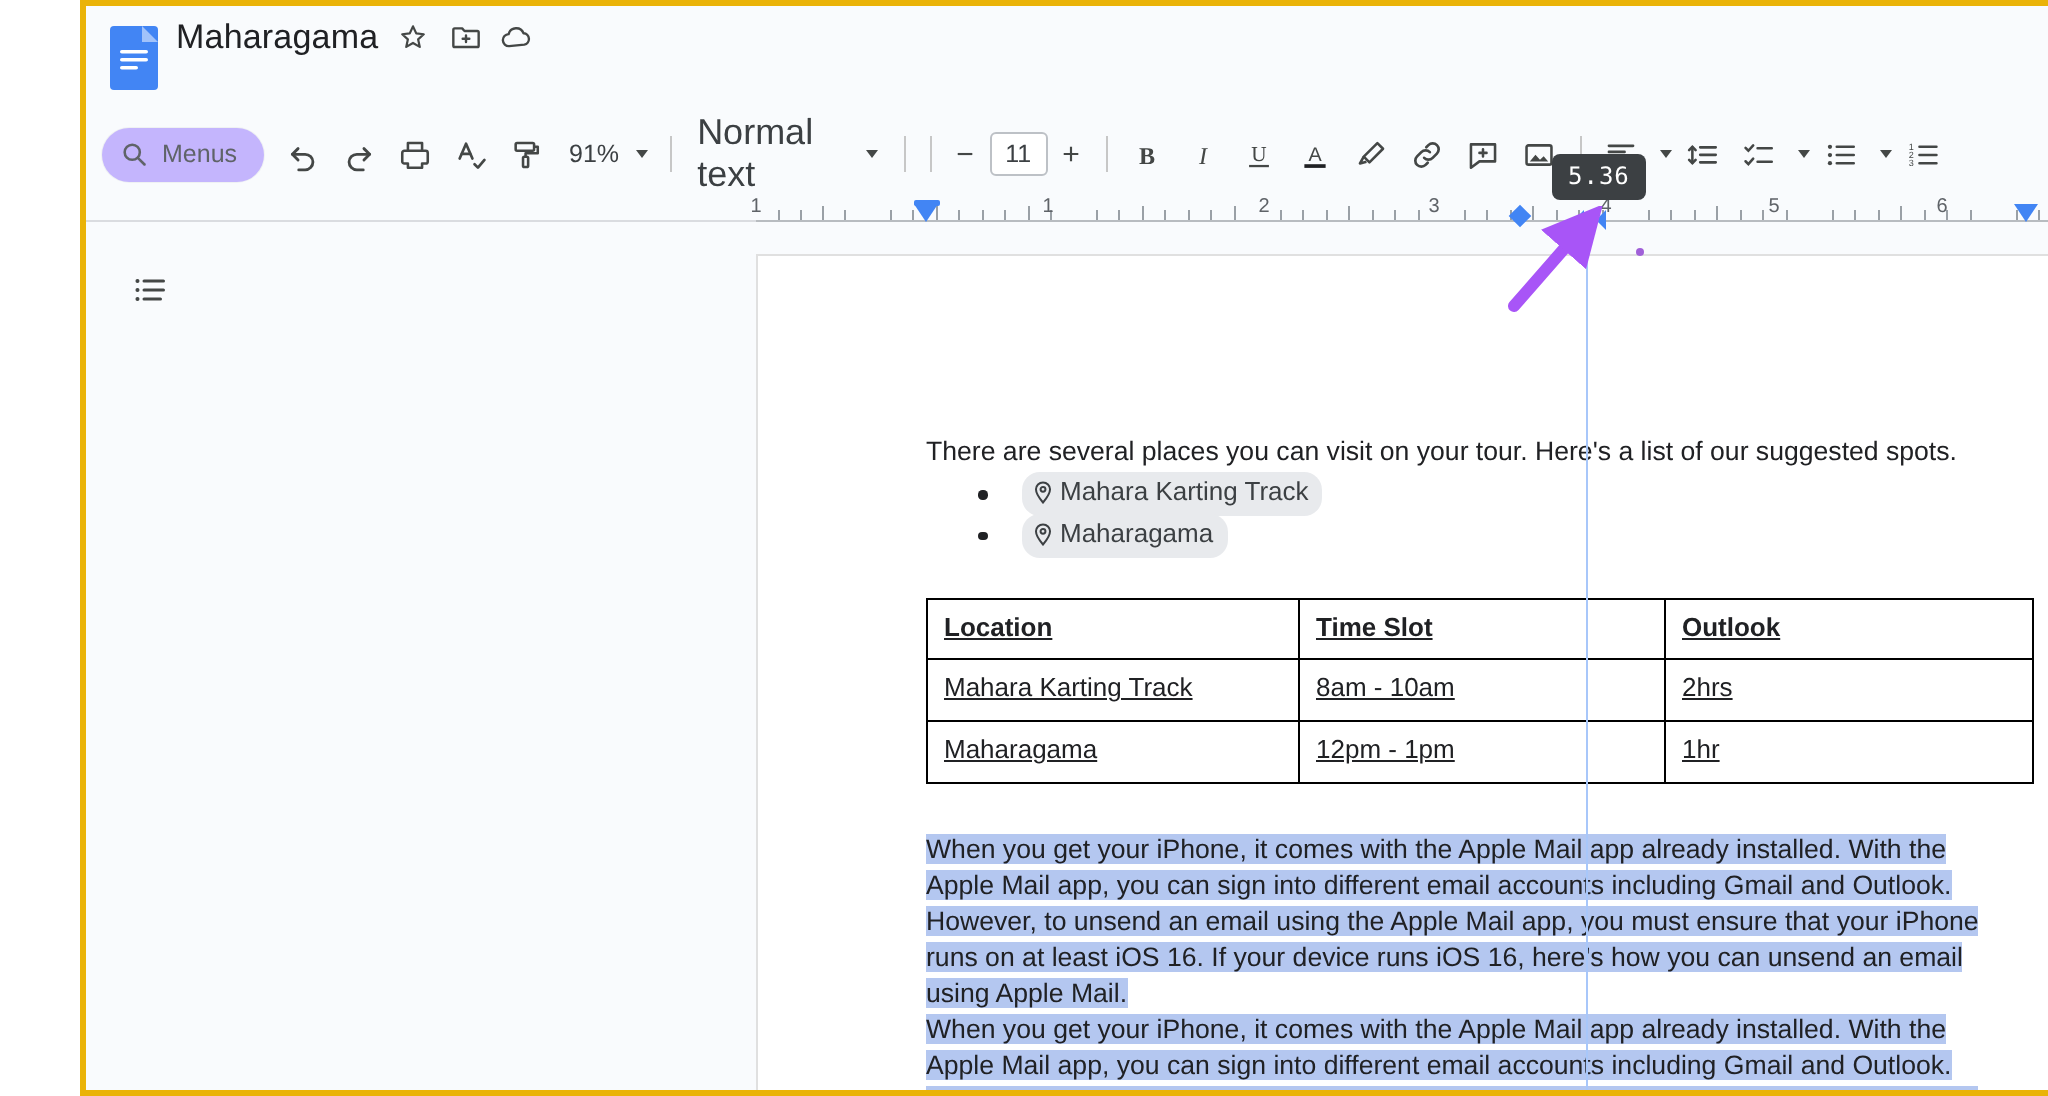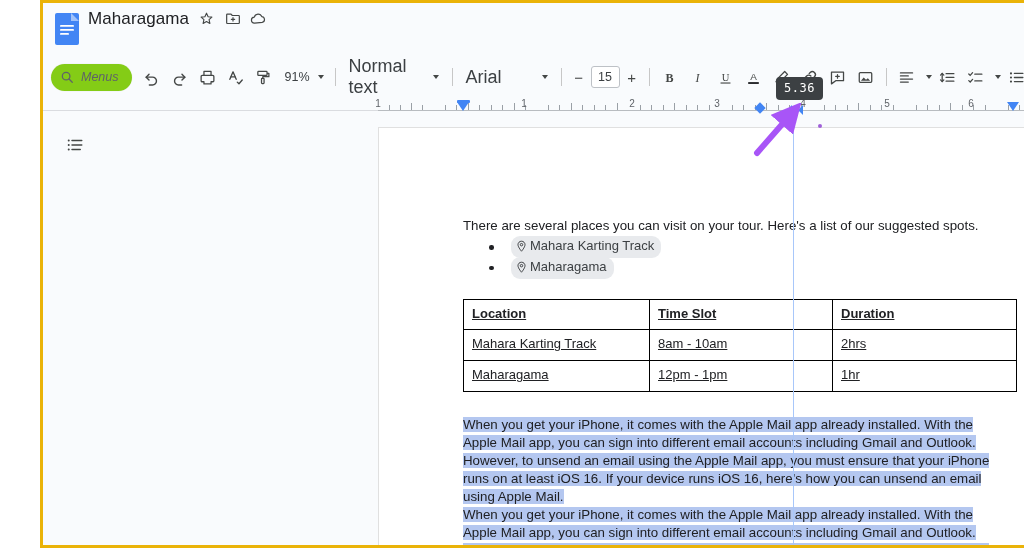--- a/index.html
+++ b/index.html
@@ -62,25 +62,24 @@
   .toolbar {
     position: absolute; left: 0; top: 56px;
     width: 1018px; height: 36px;
     display: flex; align-items: center;
     padding-left: 8px;
     background: #f9fbfd;
   }
   .menus-pill {
     display: flex; align-items: center; gap: 7px;
     height: 27px; padding: 0 13px 0 9px;
-    background: #84cc16; border-radius: 14px;
+    background: #c4b5fd; border-radius: 14px;
     color: #5f6368; font-size: 12.5px;
     cursor: pointer; flex: none;
     box-shadow: 0 0 0 0.5px rgba(0,0,0,0.04);
-    font-style: italic;
   }
   .tb-btn {
     width: 26px; height: 26px; flex: none;
     display: flex; align-items: center; justify-content: center;
     color: #444746; border-radius: 4px; cursor: pointer;
     margin: 0 1px;
   }
   .tb-btn svg { display: block; }
   .tb-sep {
     width: 1px; height: 18px; background: #c7c7c7;
@@ -388,30 +387,26 @@
 
     <div class="tb-sep"></div>
 
     <div class="tb-select sel-style">
       <span>Normal text</span>
       <span class="caret"></span>
     </div>
 
     <div class="tb-sep"></div>
 
-    <div class="tb-select sel-font">
-      <span>Arial</span>
-      <span class="caret"></span>
-    </div>
 
     <div class="tb-sep"></div>
 
     <div class="fontsize-group">
       <div class="fs-step">−</div>
-      <div class="fs-box">15</div>
+      <div class="fs-box">11</div>
       <div class="fs-step">+</div>
     </div>
 
     <div class="tb-sep"></div>
 
     <div class="tb-btn">
       <svg width="17" height="17" viewBox="0 0 24 24">
           <text x="12" y="18" text-anchor="middle" font-family="Liberation Serif, serif" font-size="17" font-weight="bold" fill="#444746">B</text>
         </svg>
     </div>
@@ -621,21 +616,21 @@
               <span>Maharagama</span>
             </span>
           </li>
         </ul>
 
         <table class="tour">
           <tbody>
               <tr>
             <th>Location</th>
             <th>Time Slot</th>
-            <th>Duration</th>
+            <th>Outlook</th>
           </tr>
           <tr>
             <td>Mahara Karting Track</td>
             <td>8am - 10am</td>
             <td>2hrs</td>
           </tr>
           <tr>
             <td>Maharagama</td>
             <td>12pm - 1pm</td>
             <td>1hr</td>

